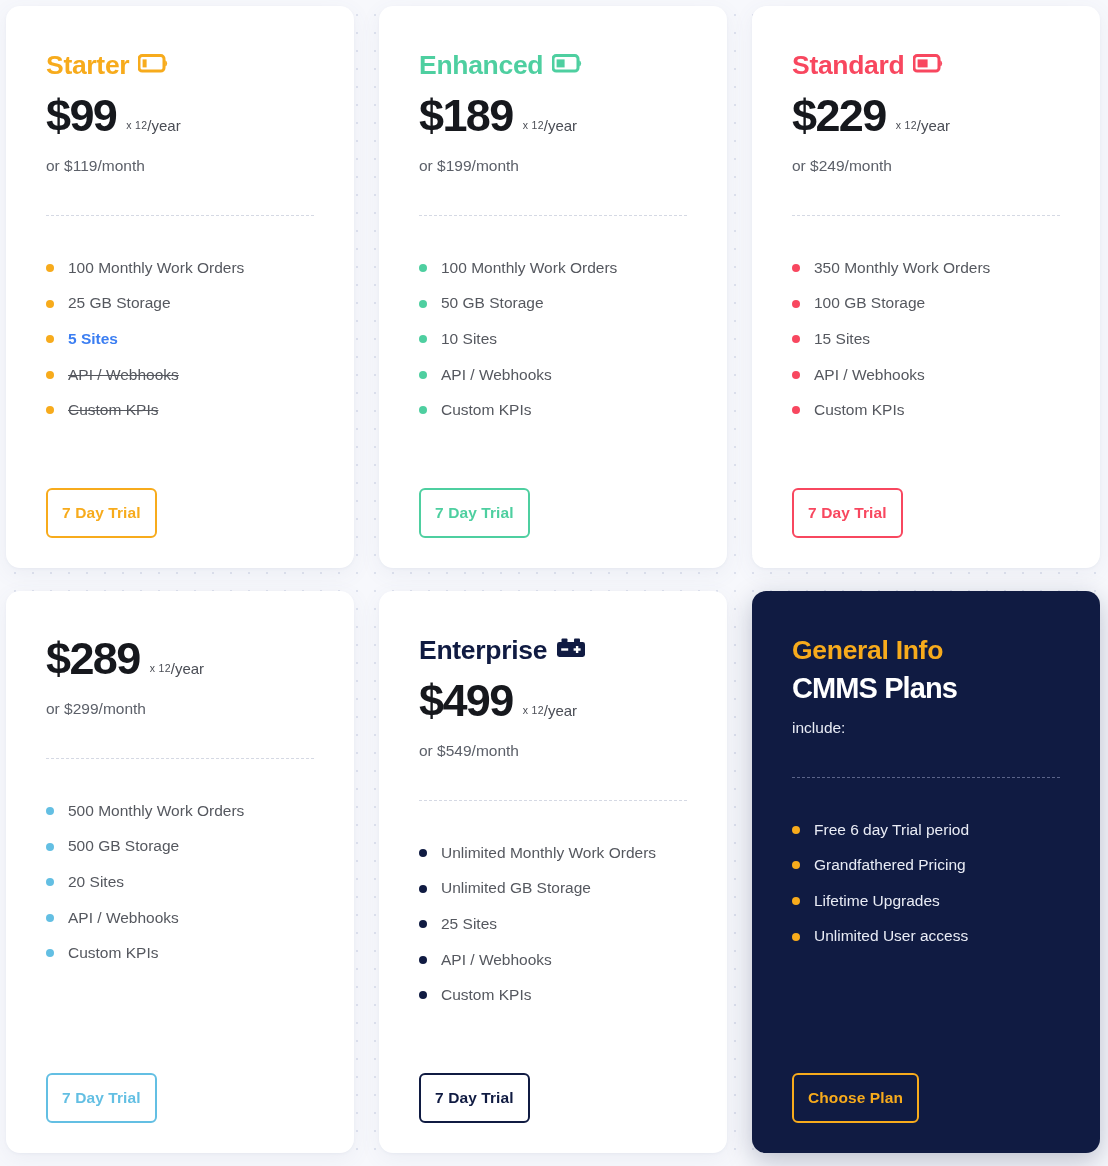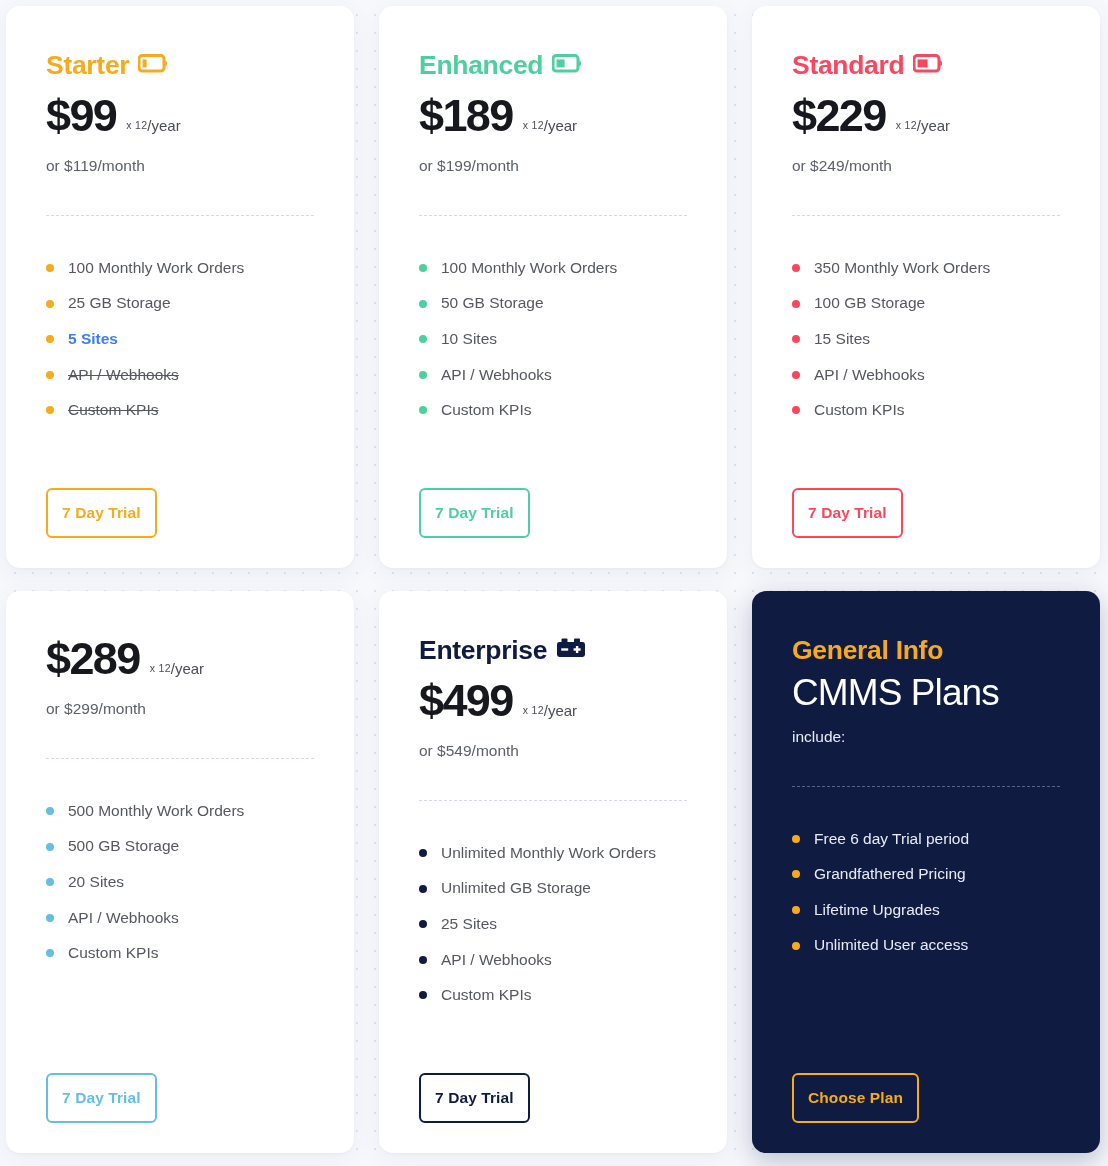--- a/index.html
+++ b/index.html
@@ -159,22 +159,22 @@
   
   .info-eyebrow {
     font-size: 26.5px;
     font-weight: bold;
     color: #f7ab1c;
     letter-spacing: -0.3px;
     margin-bottom: 6px;
   }
 
   .info-title {
-    font-size: 37px;
-    font-weight: normal;
+    font-size: 29px;
+    font-weight: bold;
     color: #ffffff;
     letter-spacing: -0.9px;
     margin-bottom: 14px;
   }
 
   .info-sub {
     font-size: 15.5px;
     color: #e9ecf5;
     margin-bottom: 40px;
   }

